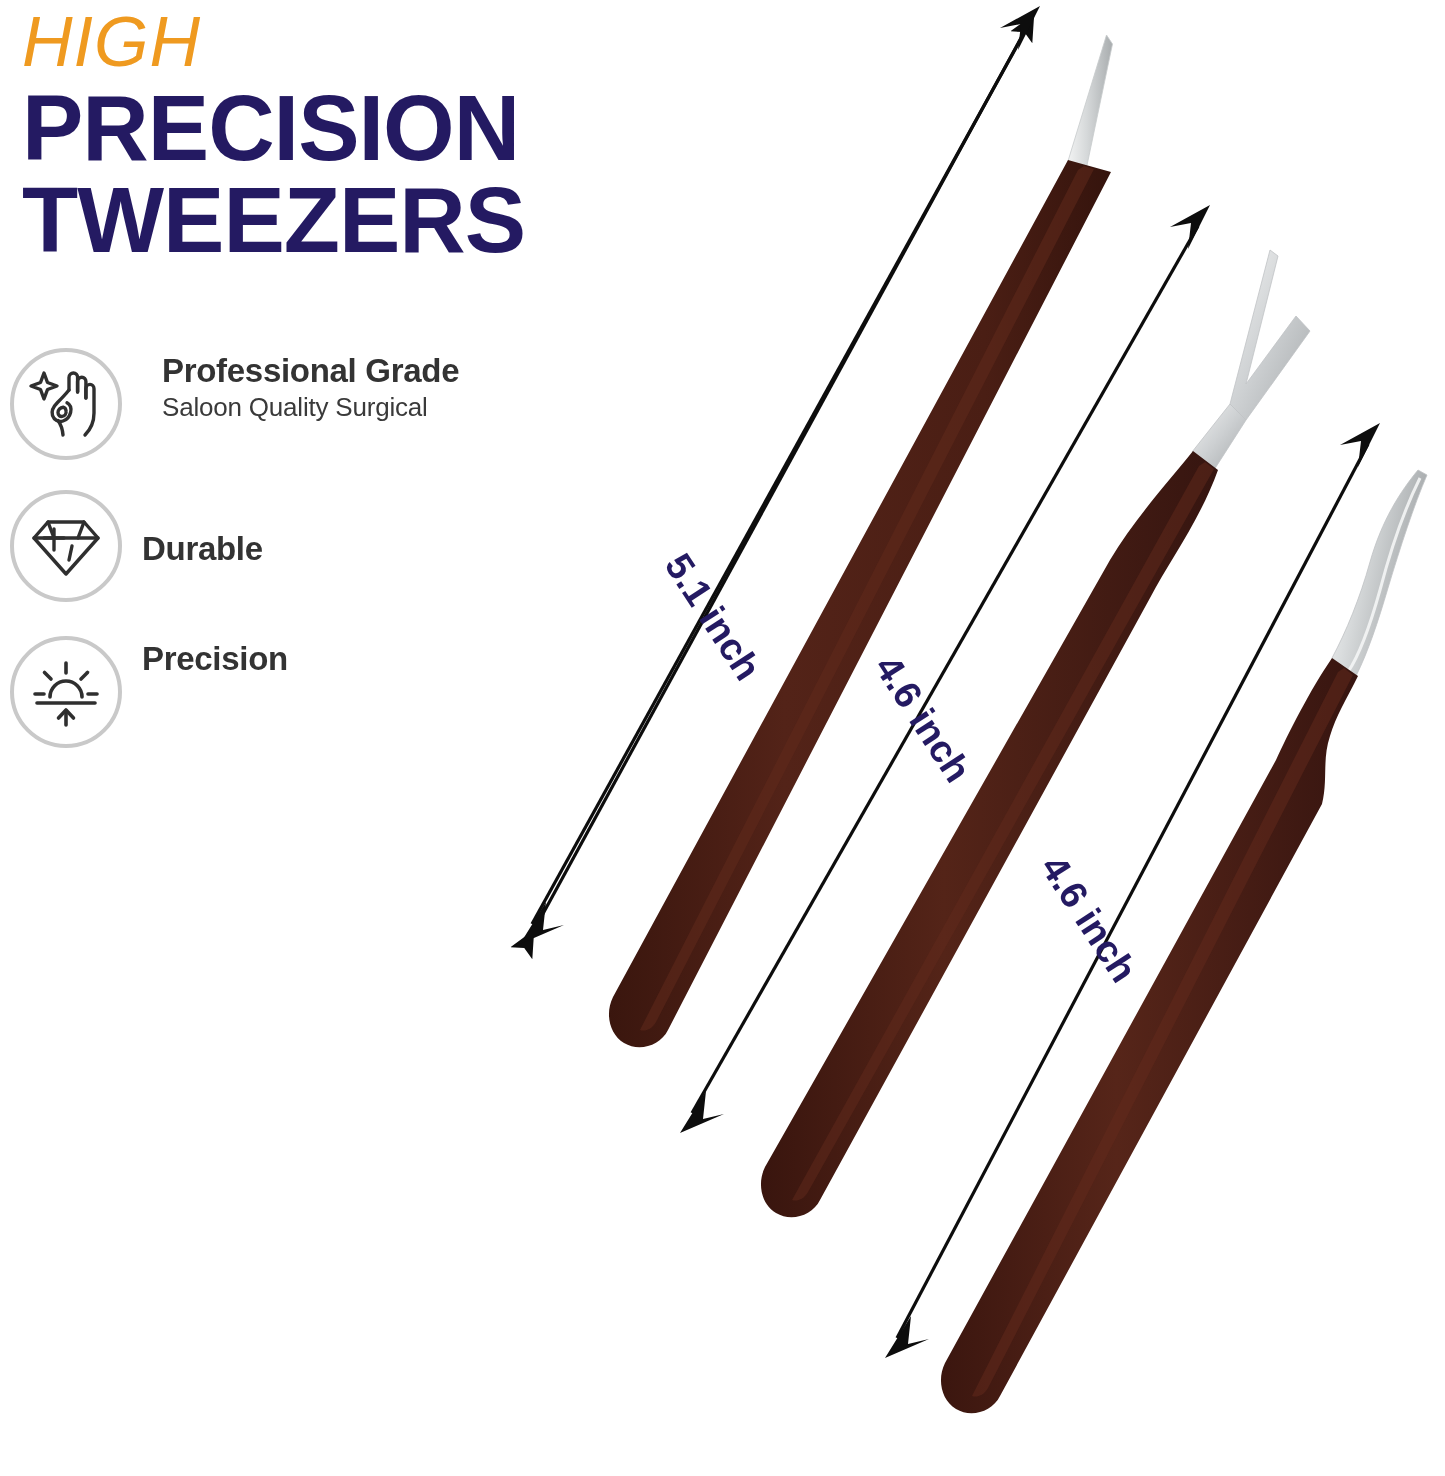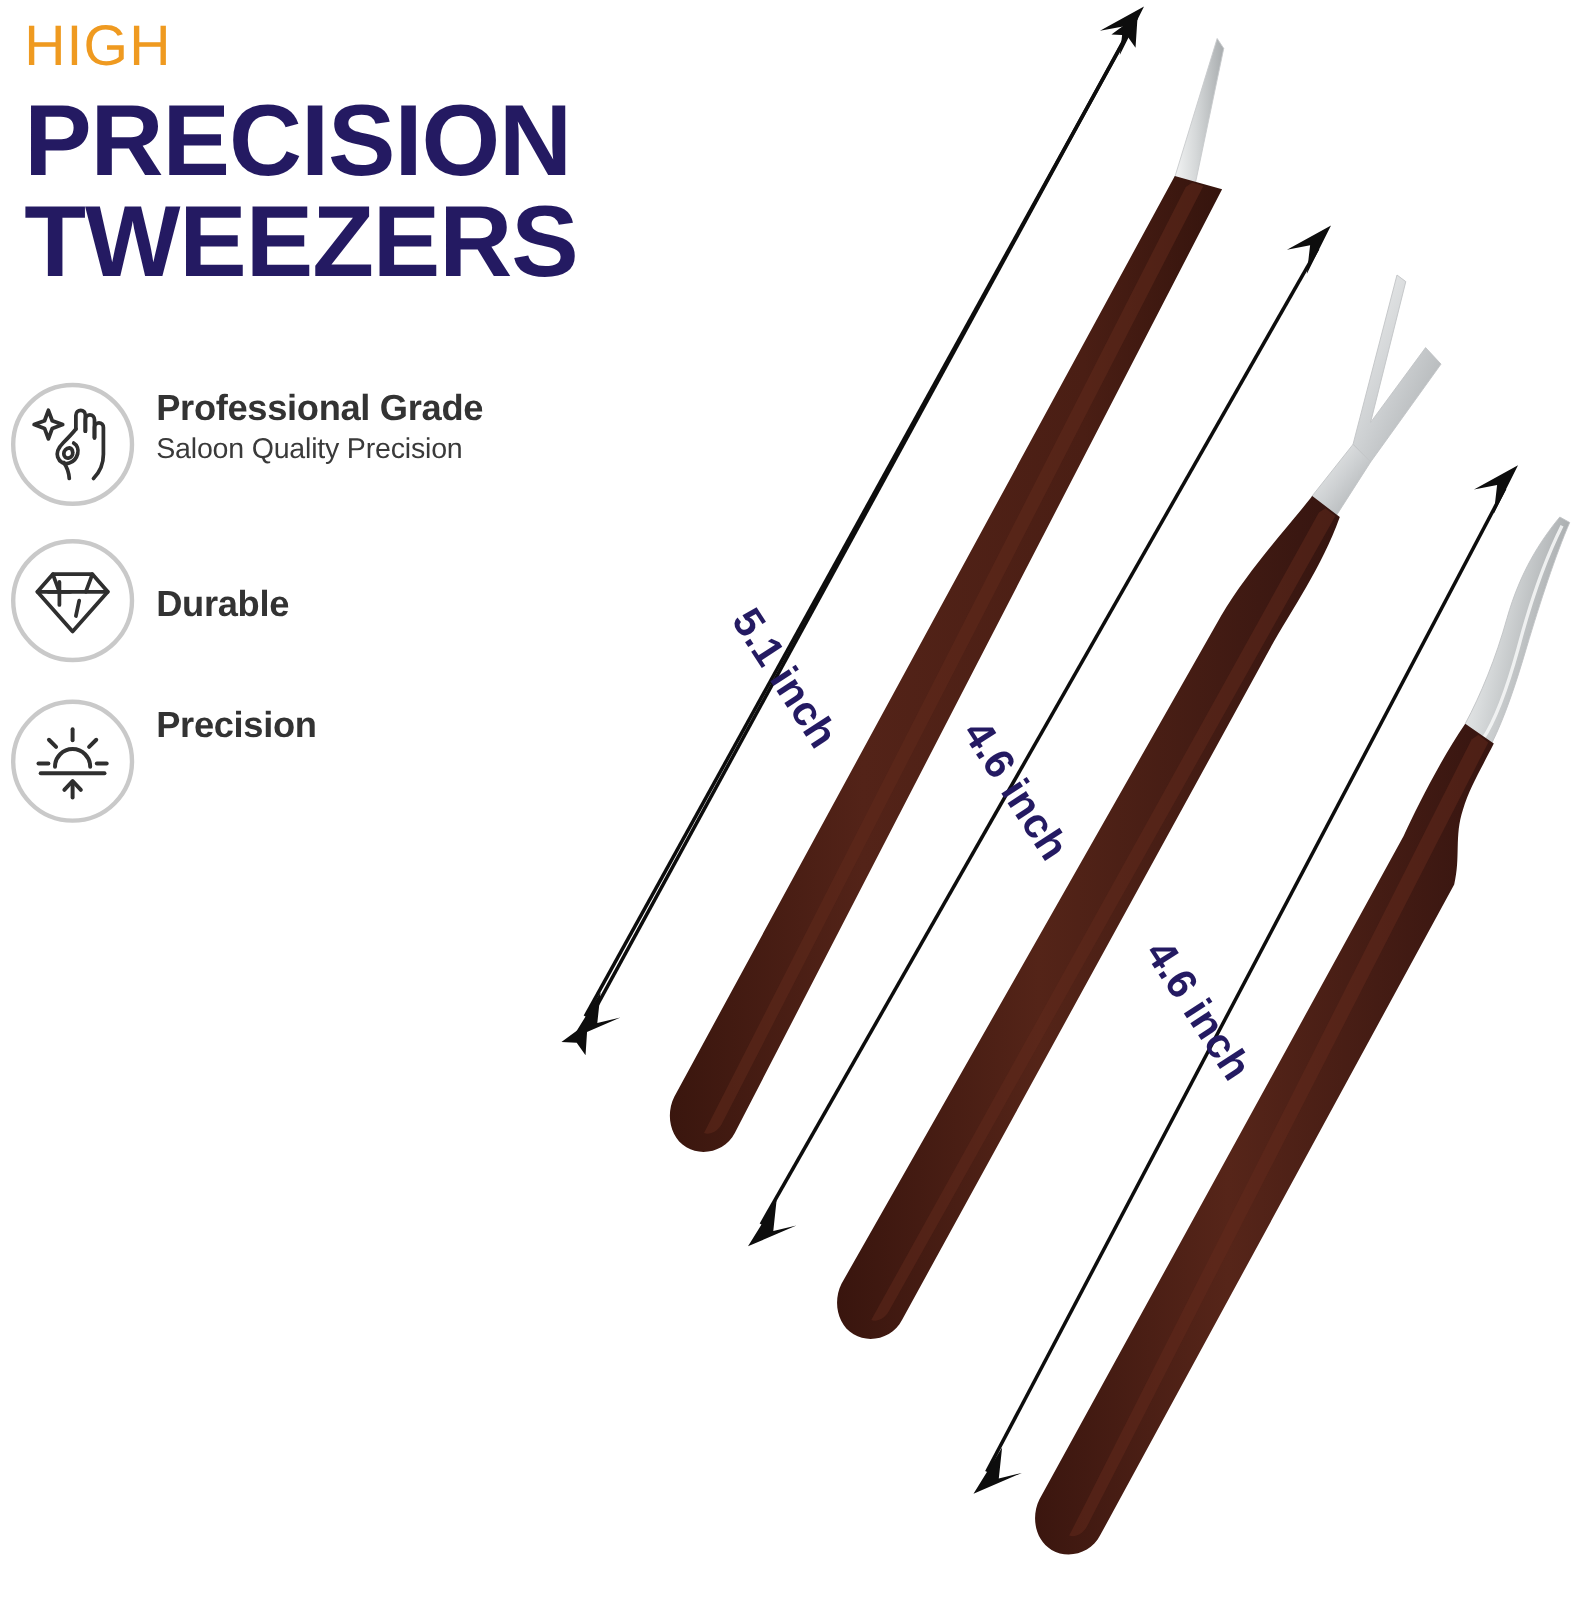--- a/index.html
+++ b/index.html
@@ -19,26 +19,27 @@
   }
 
   
   .headline {
     position: absolute;
     left: 22px;
     top: 2px;
     width: 660px;
   }
   .headline .line-high {
-    font-size: 52px;
+    font-size: 70px;
     line-height: 80px;
     letter-spacing: 1px;
     font-weight: 300;
     color: #ef9a20;
     font-family: "Liberation Sans", sans-serif;
+    font-style: italic;
   }
   .headline .line-main {
     font-size: 92px;
     line-height: 92px;
     letter-spacing: -1px;
     font-weight: 700;
     color: #241a62;
     font-family: "Liberation Sans", sans-serif;
   }
 
@@ -81,21 +82,21 @@
   .feature-sub {
     font-size: 26px;
     line-height: 32px;
     font-weight: 400;
     color: #3a3a3a;
     margin-top: 2px;
     letter-spacing: -0.2px;
   }
 
   
-  .feature.f1 { margin-bottom: 30px; }
+  .feature.f1 { margin-bottom: 30px; gap: 20px; }
   .feature.f2 { margin-bottom: 34px; align-items: center; }
 
   
   .product-art {
     position: absolute;
     left: 470px;
     top: 0px;
     width: 975px;
     height: 1476px;
   }
@@ -152,21 +153,21 @@
           <path d="M58.9 33 L58.9 23.5 C58.9 21 61 19.4 63 19.4 C65.1 19.4 67 21.2 67 23.7 L67 48 C67 58 62 66 58 70"></path>
 
           <path d="M42 25 C38 30 33.5 34.5 30.5 37.5 C26 42 24 46 25.5 50.5 C27 55 31.5 57.5 36 56 C39.6 54.8 42.6 51.5 43.6 47.5 C44.6 43.3 43 39.5 40 37.8"></path>
           <path d="M36.2 42.2 C33.2 42.6 31 44.8 31 47.6 C31 50.2 33 51.8 35.2 51.4 C37.6 51 39.4 48.8 39.1 46.2 C38.9 44 37.6 42.5 36.2 42.2 Z"></path>
 
           <path d="M31 55.5 C33.5 59 35.5 63.5 36 70"></path>
         </svg>
       </div>
       <div class="feature-text">
         <div class="feature-title">Professional Grade</div>
-        <div class="feature-sub">Saloon Quality Precision</div>
+        <div class="feature-sub">Saloon Quality Surgical</div>
       </div>
     </div>
 
     <div class="feature f2">
       <div class="feature-icon">
         <svg width="76" height="76" viewBox="0 0 76 76" fill="none" stroke="#2f2f2f" stroke-width="3.4" stroke-linecap="round" stroke-linejoin="round">
 
           <path d="M20 14 L56 14 L70 30 L38 66 L6 30 Z"></path>
 
           <path d="M6 30 L70 30" stroke-dasharray="0"></path>

